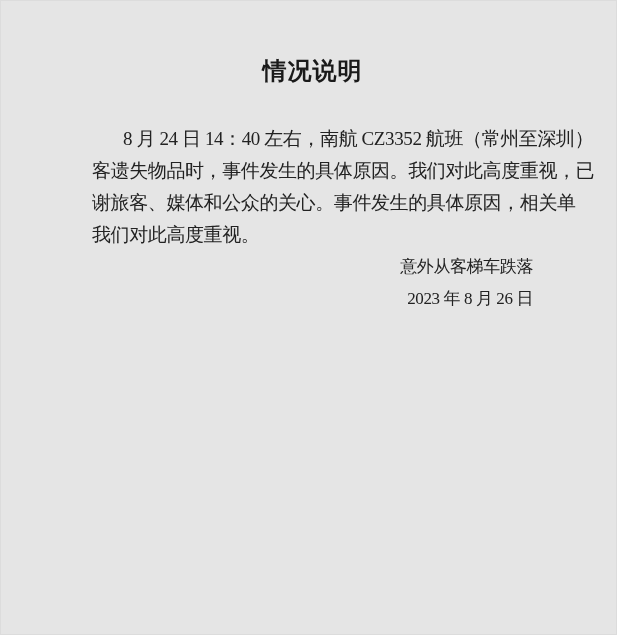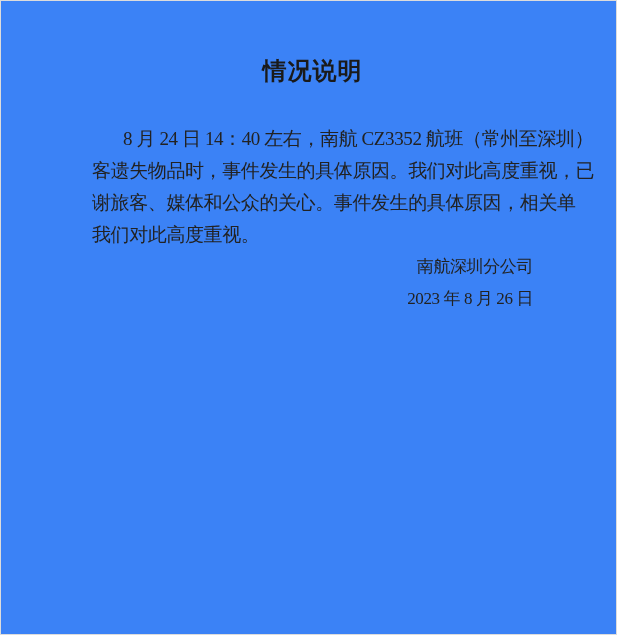--- a/index.html
+++ b/index.html
@@ -10,21 +10,21 @@
     width: 617px;
     height: 635px;
     background: #ffffff;
     font-family: "Liberation Serif", serif;
   }
   .page {
     box-sizing: border-box;
     width: 617px;
     height: 635px;
     border: 1px solid #dcdcdc;
-    background: #3b82f6;
+    background: #e5e5e5;
     overflow: hidden;
   }
   .content {
     margin: 0 83px 0 91px; 
   }
   .title {
     margin: 56px 0 38px 0;
     font-family: "Liberation Sans", sans-serif;
     font-weight: 700;
     font-size: 24px;
@@ -59,17 +59,17 @@
   <div class="content">
     <h1 class="title">情况说明</h1>
 
     <div class="paragraph">
       <div class="para-line">8 月 24 日 14：40 左右，南航 CZ3352 航班（常州至深圳）</div>
       <div class="para-line">客遗失物品时，事件发生的具体原因。我们对此高度重视，已</div>
       <div class="para-line">谢旅客、媒体和公众的关心。事件发生的具体原因，相关单</div>
       <div class="para-line">我们对此高度重视。</div>
     </div>
 
-    <div class="signature">南航深圳分公司</div>
+    <div class="signature">意外从客梯车跌落</div>
 
     <div class="date">2023 年 8 月 26 日</div>
   </div>
 </div>
 
 </body></html>

